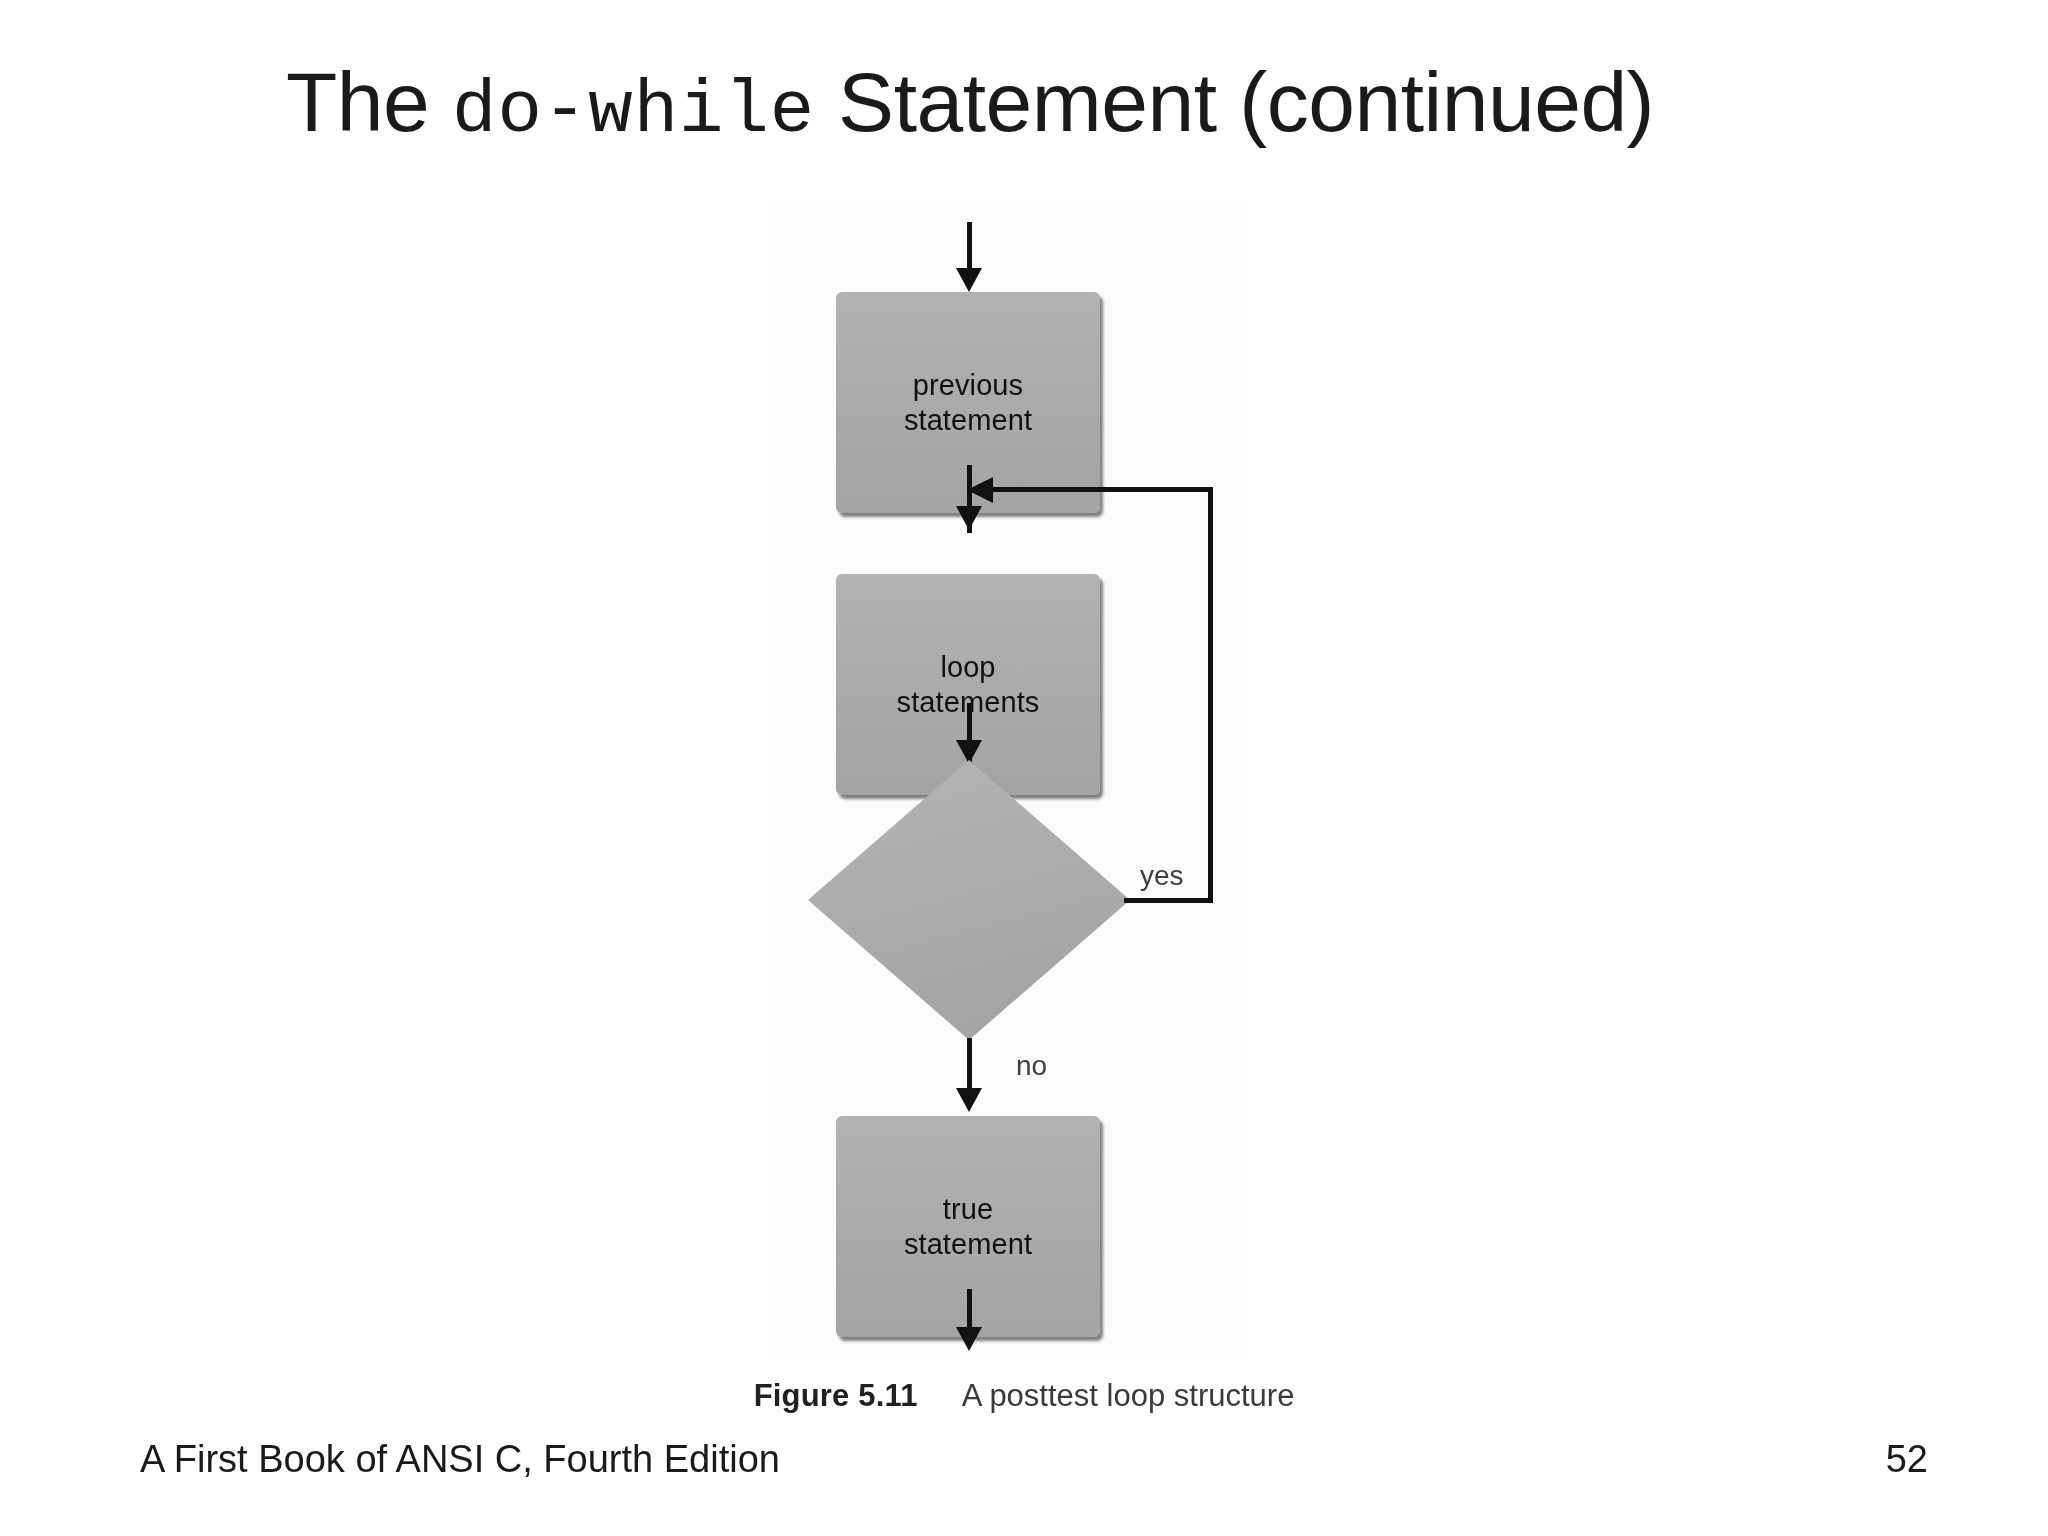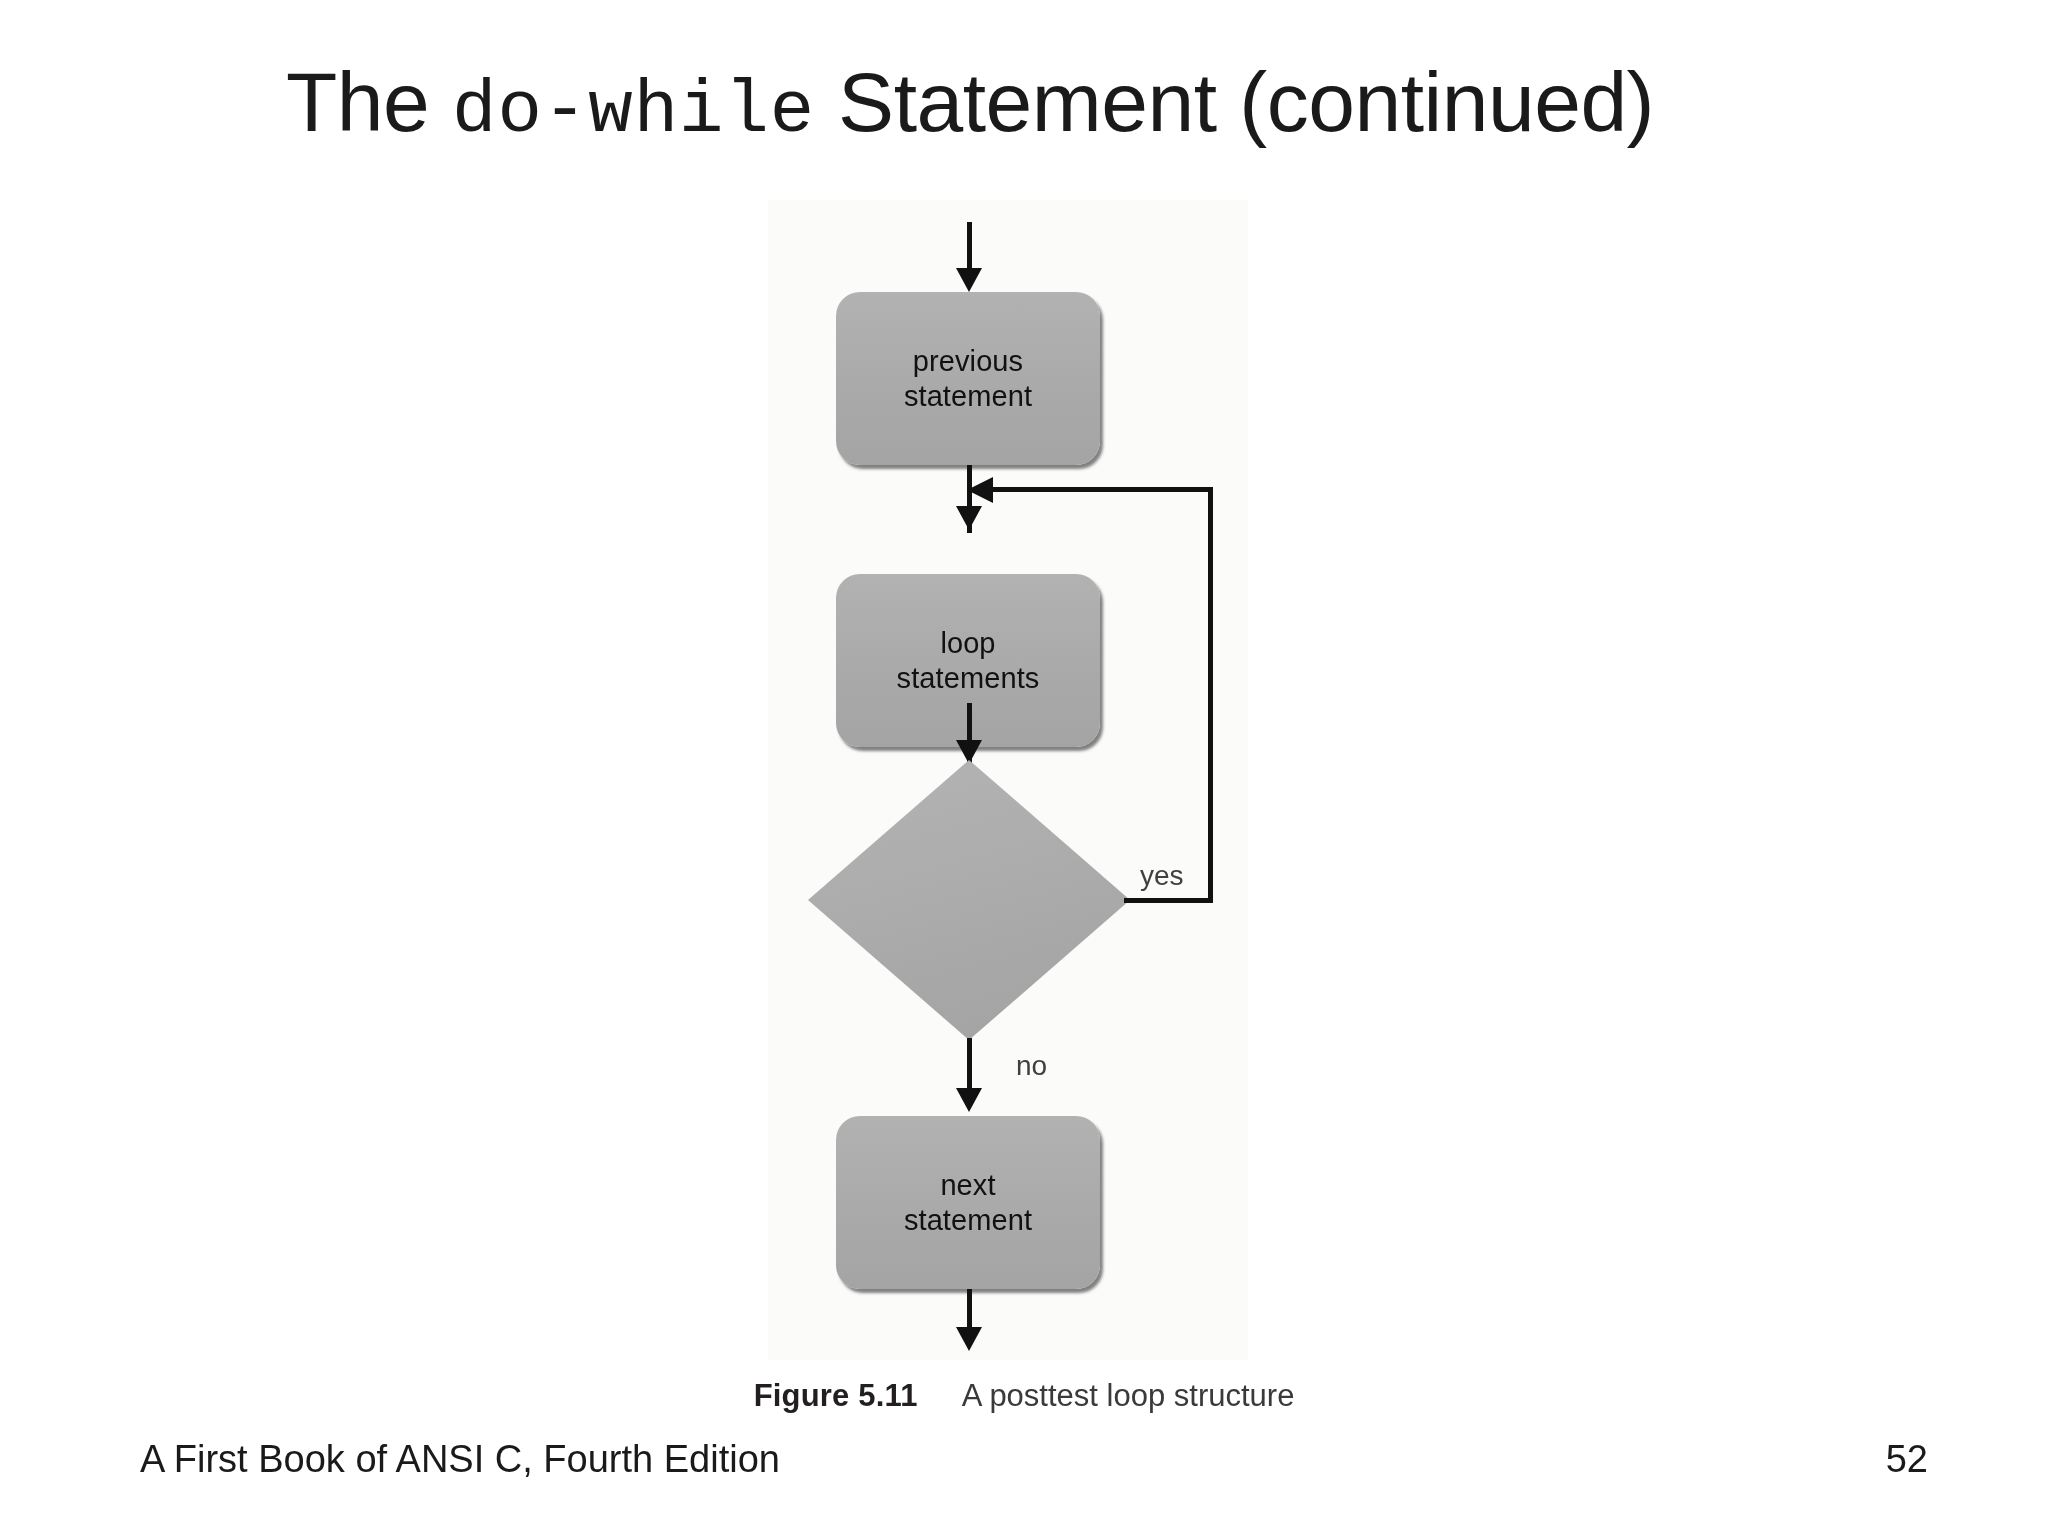--- a/index.html
+++ b/index.html
@@ -66,23 +66,23 @@
     text-align: center;
   }
   .node .node-text {
     font-size: 29px;
     line-height: 1.18;
     color: #111111;
     font-weight: 400;
     letter-spacing: 0.1px;
   }
   .box {
-    border-radius: 24px;
+    border-radius: 6px;
     width: 264px;
-    height: 173px;
+    height: 221px;
   }
   #node-previous { left: 836px; top: 292px; }
   #node-loop     { left: 836px; top: 530px; margin-top: 44px; }
   #node-next     { left: 836px; top: 1116px; }
 
   
   .diamond-wrap {
     position: absolute;
     left: 808px;
     top: 760px;
@@ -232,21 +232,21 @@
 
   <div class="edge-label" id="label-yes">yes</div>
 
   <div class="vline" style="left:967px; top:1038px; height:60px;"></div>
   <div class="arrow-down" style="left:956px; top:1088px;"></div>
 
   <div class="edge-label" id="label-no">no</div>
 
   <div class="node box" id="node-next">
     <div class="node-text">
-      <span>next</span><br>
+      <span>true</span><br>
       <span>statement</span>
     </div>
   </div>
 
   <div class="vline" style="left:967px; top:1289px; height:45px;"></div>
   <div class="arrow-down" style="left:956px; top:1327px;"></div>
 
 </div>
 
 <div class="caption">

